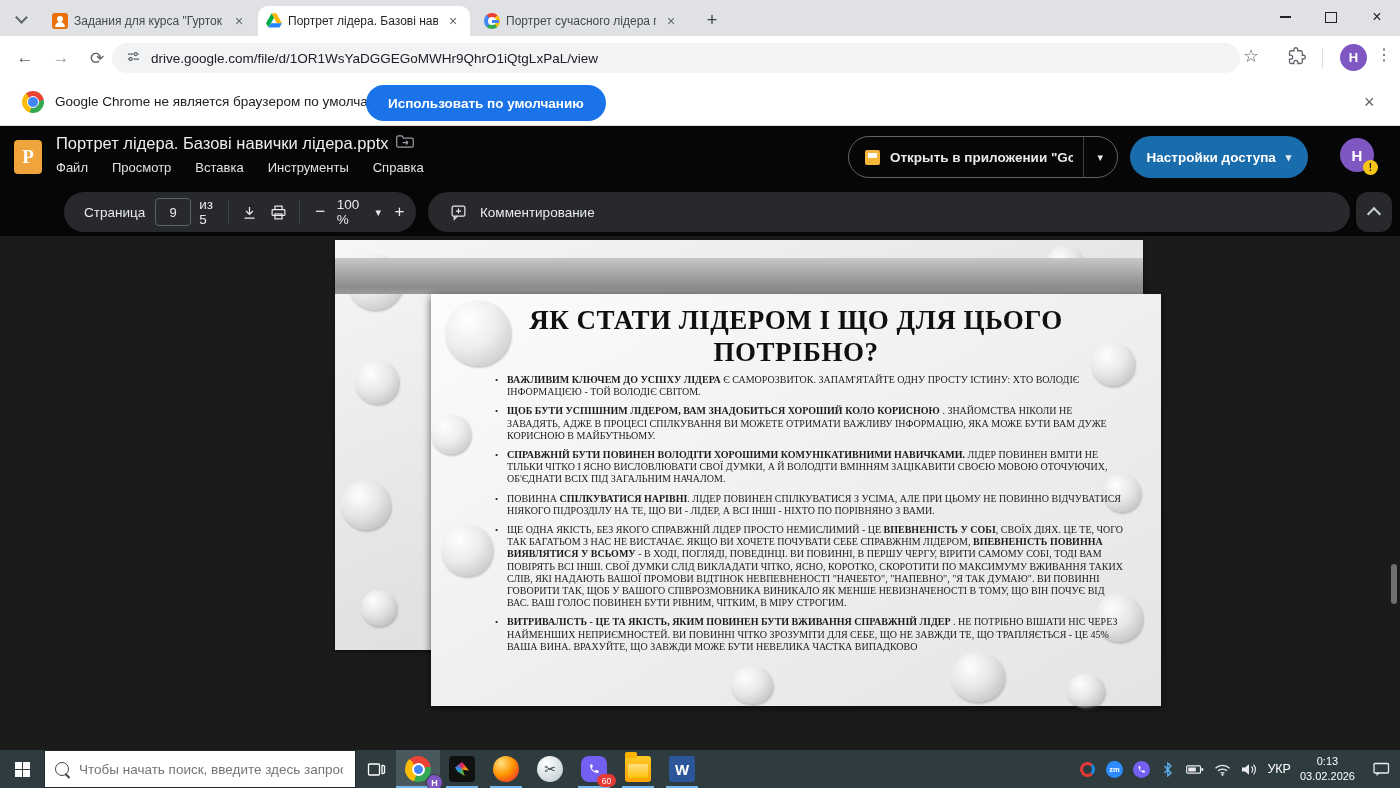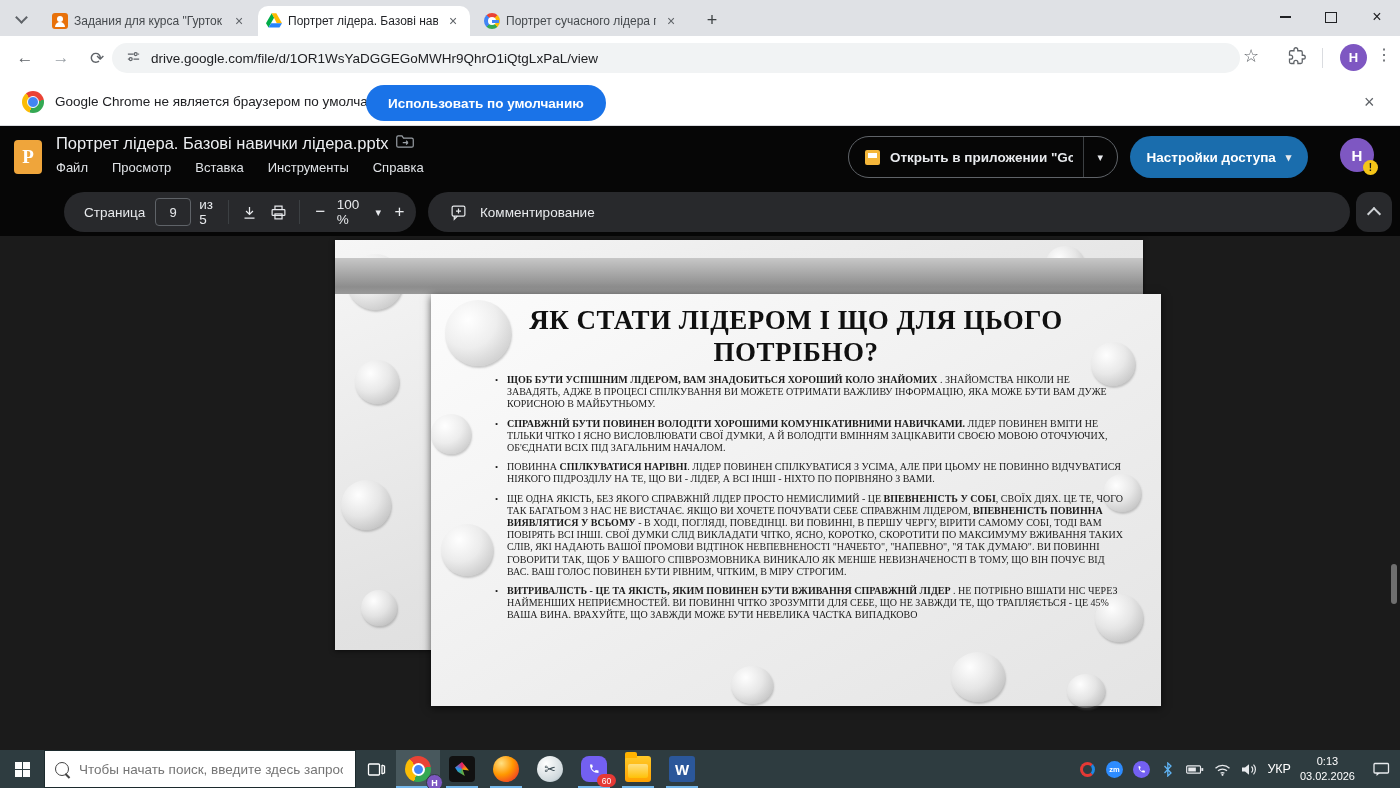--- a/index.html
+++ b/index.html
@@ -291,21 +291,22 @@
     <div class="droplet" style="left:10px;top:230px;width:52px;height:52px;"></div>
     <div class="droplet" style="left:660px;top:48px;width:44px;height:44px;"></div>
     <div class="droplet" style="left:672px;top:180px;width:38px;height:38px;"></div>
     <div class="droplet" style="left:664px;top:300px;width:48px;height:48px;"></div>
     <div class="droplet" style="left:520px;top:358px;width:54px;height:50px;"></div>
     <div class="droplet" style="left:300px;top:372px;width:42px;height:38px;"></div>
     <div class="droplet" style="left:636px;top:380px;width:38px;height:34px;"></div>
     <div class="s9content">
       <div class="stitle">ЯК СТАТИ ЛІДЕРОМ І ЩО ДЛЯ ЦЬОГО ПОТРІБНО?</div>
       <ul class="sbullets">
-          <li><span class="b">ЩОБ БУТИ УСПІШНИМ ЛІДЕРОМ, ВАМ ЗНАДОБИТЬСЯ ХОРОШИЙ КОЛО ЗНАЙОМИХ</span><span> . ЗНАЙОМСТВА НІКОЛИ НЕ ЗАВАДЯТЬ, АДЖЕ В ПРОЦЕСІ СПІЛКУВАННЯ ВИ МОЖЕТЕ ОТРИМАТИ ВАЖЛИВУ ІНФОРМАЦІЮ, ЯКА МОЖЕ БУТИ ВАМ ДУЖЕ КОРИСНОЮ В МАЙБУТНЬОМУ.</span></li>
+          <li><span class="b">ВАЖЛИВИМ КЛЮЧЕМ ДО УСПІХУ ЛІДЕРА</span><span> Є САМОРОЗВИТОК. ЗАПАМ'ЯТАЙТЕ ОДНУ ПРОСТУ ІСТИНУ: ХТО ВОЛОДІЄ ІНФОРМАЦІЄЮ - ТОЙ ВОЛОДІЄ СВІТОМ.</span></li>
+          <li><span class="b">ЩОБ БУТИ УСПІШНИМ ЛІДЕРОМ, ВАМ ЗНАДОБИТЬСЯ ХОРОШИЙ КОЛО КОРИСНОЮ</span><span> . ЗНАЙОМСТВА НІКОЛИ НЕ ЗАВАДЯТЬ, АДЖЕ В ПРОЦЕСІ СПІЛКУВАННЯ ВИ МОЖЕТЕ ОТРИМАТИ ВАЖЛИВУ ІНФОРМАЦІЮ, ЯКА МОЖЕ БУТИ ВАМ ДУЖЕ КОРИСНОЮ В МАЙБУТНЬОМУ.</span></li>
           <li><span class="b">СПРАВЖНІЙ БУТИ ПОВИНЕН ВОЛОДІТИ ХОРОШИМИ КОМУНІКАТИВНИМИ НАВИЧКАМИ.</span><span> ЛІДЕР ПОВИНЕН ВМІТИ НЕ ТІЛЬКИ ЧІТКО І ЯСНО ВИСЛОВЛЮВАТИ СВОЇ ДУМКИ, А Й ВОЛОДІТИ ВМІННЯМ ЗАЦІКАВИТИ СВОЄЮ МОВОЮ ОТОЧУЮЧИХ, ОБ'ЄДНАТИ ВСІХ ПІД ЗАГАЛЬНИМ НАЧАЛОМ.</span></li>
           <li><span>ПОВИННА </span><span class="b">СПІЛКУВАТИСЯ НАРІВНІ</span><span>. ЛІДЕР ПОВИНЕН СПІЛКУВАТИСЯ З УСІМА, АЛЕ ПРИ ЦЬОМУ НЕ ПОВИННО ВІДЧУВАТИСЯ НІЯКОГО ПІДРОЗДІЛУ НА ТЕ, ЩО ВИ - ЛІДЕР, А ВСІ ІНШІ - НІХТО ПО ПОРІВНЯНО З ВАМИ.</span></li>
           <li><span>ЩЕ ОДНА ЯКІСТЬ, БЕЗ ЯКОГО СПРАВЖНІЙ ЛІДЕР ПРОСТО НЕМИСЛИМИЙ - ЦЕ </span><span class="b">ВПЕВНЕНІСТЬ У СОБІ</span><span>, СВОЇХ ДІЯХ. ЦЕ ТЕ, ЧОГО ТАК БАГАТЬОМ З НАС НЕ ВИСТАЧАЄ.  ЯКЩО ВИ ХОЧЕТЕ ПОЧУВАТИ СЕБЕ СПРАВЖНІМ ЛІДЕРОМ, </span><span class="b">ВПЕВНЕНІСТЬ ПОВИННА ВИЯВЛЯТИСЯ У ВСЬОМУ</span><span> - В ХОДІ, ПОГЛЯДІ, ПОВЕДІНЦІ. ВИ ПОВИННІ, В ПЕРШУ ЧЕРГУ, ВІРИТИ САМОМУ СОБІ, ТОДІ ВАМ ПОВІРЯТЬ ВСІ ІНШІ. СВОЇ ДУМКИ СЛІД ВИКЛАДАТИ ЧІТКО, ЯСНО, КОРОТКО, СКОРОТИТИ ПО МАКСИМУМУ ВЖИВАННЯ ТАКИХ СЛІВ, ЯКІ НАДАЮТЬ ВАШОЇ ПРОМОВИ ВІДТІНОК НЕВПЕВНЕНОСТІ "НАЧЕБТО", "НАПЕВНО", "Я ТАК ДУМАЮ". ВИ ПОВИННІ ГОВОРИТИ ТАК, ЩОБ У ВАШОГО СПІВРОЗМОВНИКА ВИНИКАЛО ЯК МЕНШЕ НЕВИЗНАЧЕНОСТІ В ТОМУ, ЩО ВІН ПОЧУЄ ВІД ВАС. ВАШ ГОЛОС ПОВИНЕН БУТИ РІВНИМ, ЧІТКИМ, В МІРУ СТРОГИМ.</span></li>
           <li><span class="b">ВИТРИВАЛІСТЬ - ЦЕ ТА ЯКІСТЬ, ЯКИМ ПОВИНЕН БУТИ ВЖИВАННЯ СПРАВЖНІЙ ЛІДЕР</span><span> . НЕ ПОТРІБНО ВІШАТИ НІС ЧЕРЕЗ НАЙМЕНШИХ НЕПРИЄМНОСТЕЙ. ВИ ПОВИННІ ЧІТКО ЗРОЗУМІТИ ДЛЯ СЕБЕ, ЩО НЕ ЗАВЖДИ ТЕ, ЩО ТРАПЛЯЄТЬСЯ - ЦЕ 45% ВАША ВИНА. ВРАХУЙТЕ, ЩО ЗАВЖДИ МОЖЕ БУТИ НЕВЕЛИКА ЧАСТКА ВИПАДКОВО</span></li>
         </ul>
     </div>
   </div>
 
   <div class="abs slide10">
     <div class="brush"></div>

